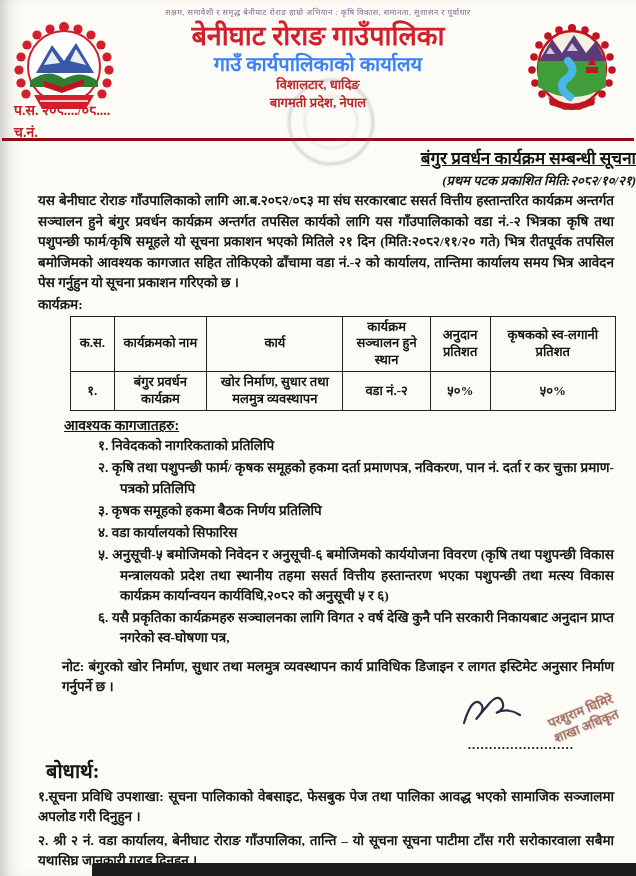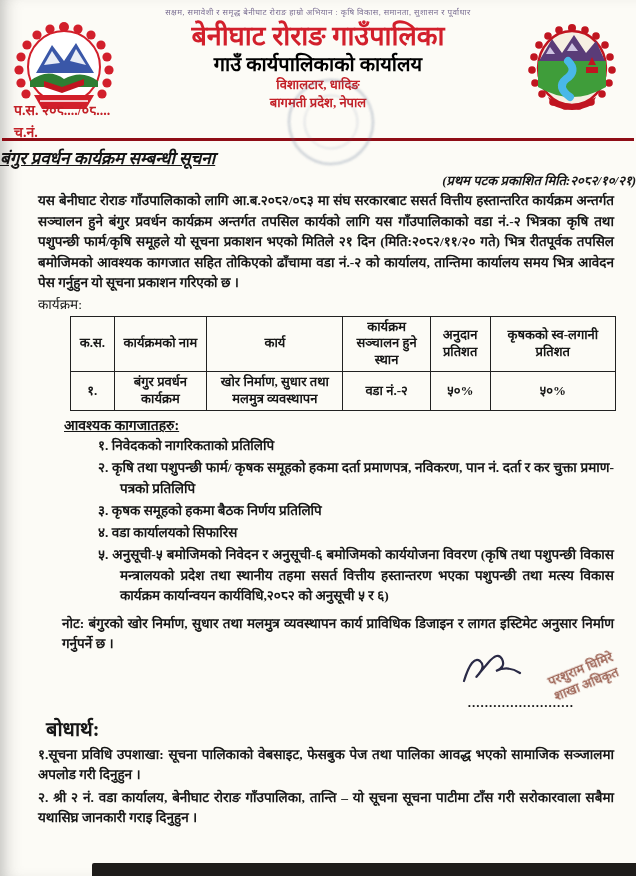--- a/index.html
+++ b/index.html
@@ -14,38 +14,38 @@
   
   .letterhead { position:relative; padding:6px 10px 0 10px; height:138px; }
   .slogan {
     text-align:center; font-size:8px; color:#7b6f93; letter-spacing:.5px;
     filter:blur(.4px); margin-bottom:4px; white-space:nowrap; overflow:hidden;
   }
   .lh-grid { display:flex; align-items:flex-start; }
   .logo { width:108px; flex:0 0 108px; display:flex; justify-content:center; }
   .lh-center { flex:1; text-align:center; position:relative; }
   .muni-name { font-size:27px; font-weight:bold; color:#d21f2b; line-height:1.15; }
-  .office-name { font-size:20px; font-weight:bold; color:#000000; line-height:1.2; }
+  .office-name { font-size:20px; font-weight:bold; color:#3b82f6; line-height:1.2; }
   .addr { font-size:13px; font-weight:bold; color:#c32027; line-height:1.35; }
   .stamp-watermark {
     position:absolute; left:50%; top:58px; width:86px; height:86px; margin-left:-30px;
     border:2px solid rgba(90,110,140,.35); border-radius:50%;
     filter:blur(1.2px); transform:rotate(-12deg); pointer-events:none;
   }
   .stamp-watermark:after{
     content:""; position:absolute; inset:14px; border:1px solid rgba(90,110,140,.3); border-radius:50%;
   }
   .ref-block { position:absolute; left:14px; top:100px; font-size:14px; font-weight:bold; color:#c32027; line-height:1.6; }
   .red-rule { border:0; border-top:3px solid #8f0d16; margin:0 2px; }
   
-  .notice-title { text-align:left; font-size:17px; font-weight:bold; text-decoration:underline; margin-top:5px;font-style:italic; }
+  .notice-title { text-align:right; font-size:17px; font-weight:bold; text-decoration:underline; margin-top:5px; }
   .published { text-align:right; font-size:13px; font-weight:bold; font-style:italic; margin-top:2px; }
   
   .body-text { font-size:13.5px; font-weight:600; text-align:justify; line-height:1.52; padding:2px 22px 0 38px; }
-  .program-label { font-size:13.5px; font-weight:normal; padding-left:38px; margin-top:1px; }
+  .program-label { font-size:13.5px; font-weight:bold; padding-left:38px; margin-top:1px; }
   
   table.program { border-collapse:collapse; margin:3px 20px 4px 70px; width:546px; font-size:13px; font-weight:600; }
   table.program th, table.program td { border:1.4px solid #222; text-align:center; padding:2px 3px; line-height:1.3; }
   table.program th { font-weight:bold; }
   
   .docs-heading { font-size:14px; font-weight:bold; text-decoration:underline; padding-left:64px; margin-top:3px; }
   .doc-item { font-size:13.5px; font-weight:600; text-align:justify; line-height:1.5;
     padding-left:120px; text-indent:-22px; padding-right:22px; margin-top:2px; }
   
   .note-text { font-size:13.5px; font-weight:600; text-align:justify; line-height:1.5; padding:8px 22px 0 62px; }
@@ -188,20 +188,21 @@
       </tr>
     </tbody>
   </table>
 
   <div class="docs-heading">आवश्यक कागजातहरु:</div>
   <div class="doc-item">१. निवेदकको नागरिकताको प्रतिलिपि</div>
   <div class="doc-item">२. कृषि तथा पशुपन्छी फार्म/ कृषक समूहको हकमा दर्ता प्रमाणपत्र, नविकरण, पान नं. दर्ता र कर चुक्ता प्रमाण-पत्रको प्रतिलिपि</div>
   <div class="doc-item">३. कृषक समूहको हकमा बैठक निर्णय प्रतिलिपि</div>
   <div class="doc-item">४. वडा कार्यालयको सिफारिस</div>
   <div class="doc-item">५. अनुसूची-५ बमोजिमको निवेदन र अनुसूची-६ बमोजिमको कार्ययोजना विवरण (कृषि तथा पशुपन्छी विकास मन्त्रालयको प्रदेश तथा स्थानीय तहमा ससर्त वित्तीय हस्तान्तरण भएका पशुपन्छी तथा मत्स्य विकास कार्यक्रम कार्यान्वयन कार्यविधि,२०८२ को अनुसूची ५ र ६)</div>
+  <div class="doc-item">६. यसै प्रकृतिका कार्यक्रमहरु सञ्चालनका लागि विगत २ वर्ष देखि कुनै पनि सरकारी निकायबाट अनुदान प्राप्त नगरेको स्व-घोषणा पत्र,</div>
 
   <div class="note-text">नोट: बंगुरको खोर निर्माण, सुधार तथा मलमुत्र व्यवस्थापन कार्य प्राविधिक डिजाइन र लागत इस्टिमेट अनुसार निर्माण गर्नुपर्ने छ ।</div>
 
   <div class="sig-block">
     <svg class="sig-scribble" width="70" height="40" viewBox="0 0 70 40">
       <path d="M6 32 Q14 6 22 12 Q28 17 20 26 Q14 33 30 14 Q40 2 44 10 Q48 18 38 22 Q50 16 62 24" fill="none" stroke="#2a2a46" stroke-width="2.2" stroke-linecap="round"></path>
     </svg>
     <div class="sig-stamp">
       <div>परशुराम घिमिरे</div>
       <div>शाखा अधिकृत</div>

